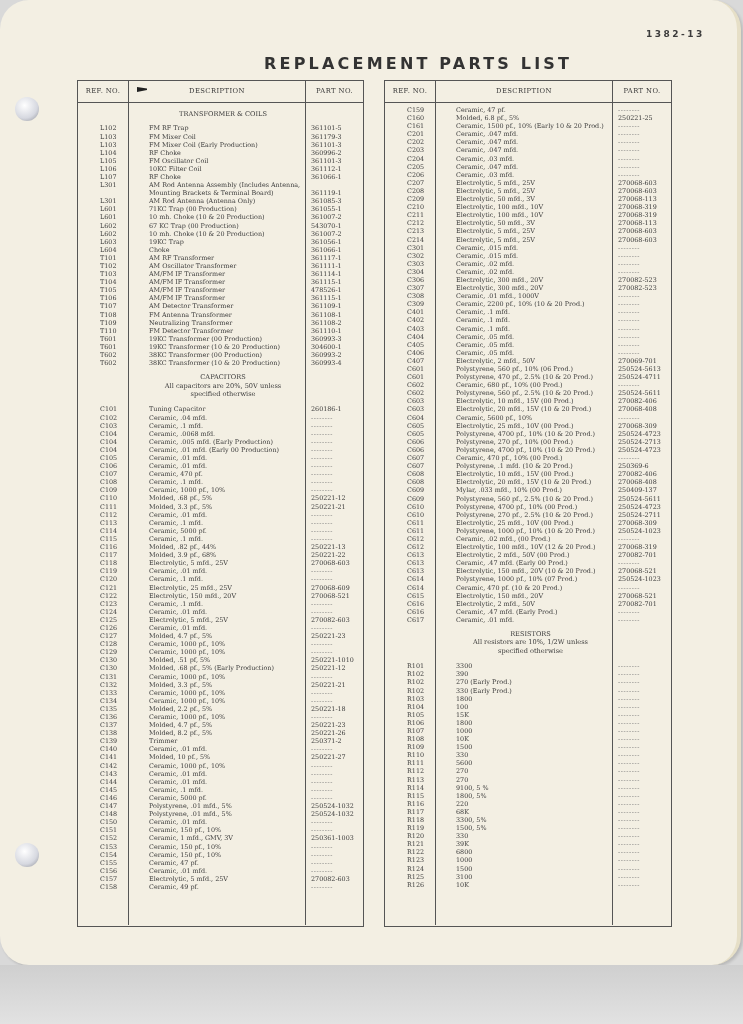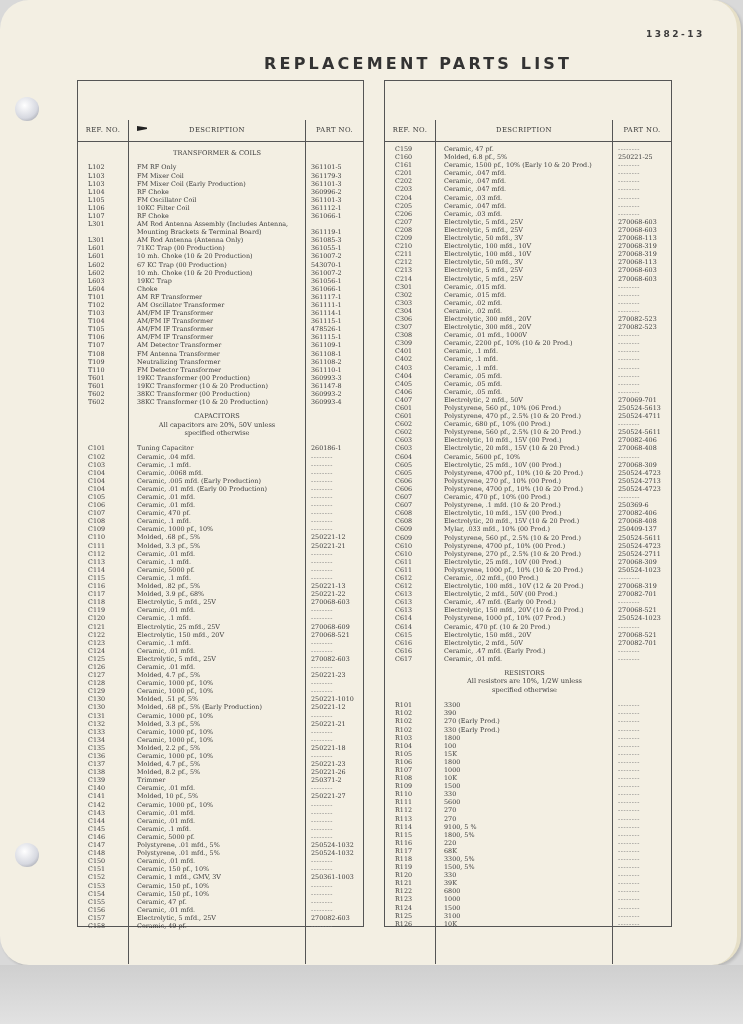--- a/index.html
+++ b/index.html
@@ -35,30 +35,30 @@
     letter-spacing:3.2px; color:#333;
   }
   .table {
     position:absolute; top:80px; border:1.5px solid #555;
     font-size:6.4px; line-height:8.2px;
   }
   .table.left { left:77px; width:285px; height:845px; }
   .table.right { left:384px; width:286px; height:845px; }
   .thead {
     display:flex; height:21px; border-bottom:1.5px solid #555;
-    font-size:6.8px; letter-spacing:0.4px; align-items:center;margin-top:39px;
+    font-size:6.8px; letter-spacing:0.4px; align-items:center;
   }
   .thead > div { height:100%; display:flex; align-items:center; }
   .col-ref { width:50px; justify-content:center; }
   .col-desc { flex:1; justify-content:center; border-left:1.2px solid #555; border-right:1.2px solid #555; position:relative; }
   .col-part { width:57px; justify-content:center; }
   .table.right .col-part { width:58px; }
   .tbody { position:relative; height:calc(100% - 23px); }
   .tbody .vline { position:absolute; top:0; bottom:0; border-left:1.2px solid #555; }
-  .rows { position:absolute; left:0; right:0; top:0; }
+  .rows { position:absolute; left:12px; right:0; top:0; }
   .row { display:flex; height:8.1px; white-space:nowrap; }
   .row .ref { width:50px; padding-left:10px; box-sizing:border-box; }
   .row .desc { flex:1; padding-left:9px; box-sizing:border-box; overflow:hidden; }
   .row .part { width:57px; padding-left:5px; box-sizing:border-box; }
   .table.right .row .part { width:58px; }
   .section-head { text-align:center; padding-left:50px; padding-right:57px; font-size:6.6px; line-height:8.4px; }
   .pointer-mark { position:absolute; left:8px; top:6px; width:10px; height:5px; background:#222; clip-path:polygon(0 0,100% 30%,100% 60%,0 100%); }
   .dash { letter-spacing:0.6px; color:#777; }
 </style>
 </head>
@@ -82,21 +82,21 @@
     </div>
     <div class="tbody">
       <div class="vline" style="left:50px"></div>
       <div class="vline" style="right:57px"></div>
       <div class="rows" id="left-rows">
           <div style="height: 7px;"></div>
           <div class="section-head">TRANSFORMER &amp; COILS</div>
           <div style="height: 6px;"></div>
           <div class="row">
             <span class="ref">L102</span>
-            <span class="desc">FM RF Only</span>
+            <span class="desc">FM RF Trap</span>
             <span class="part">361101-5</span>
           </div>
           <div class="row">
             <span class="ref">L103</span>
             <span class="desc">FM Mixer Coil</span>
             <span class="part">361179-3</span>
           </div>
           <div class="row">
             <span class="ref">L103</span>
             <span class="desc">FM Mixer Coil (Early Production)</span>
@@ -218,21 +218,21 @@
             <span class="part">361110-1</span>
           </div>
           <div class="row">
             <span class="ref">T601</span>
             <span class="desc">19KC Transformer (00 Production)</span>
             <span class="part">360993-3</span>
           </div>
           <div class="row">
             <span class="ref">T601</span>
             <span class="desc">19KC Transformer (10 &amp; 20 Production)</span>
-            <span class="part">361147-8</span>
+            <span class="part">304600-1</span>
           </div>
           <div class="row">
             <span class="ref">T602</span>
             <span class="desc">38KC Transformer (00 Production)</span>
             <span class="part">360993-2</span>
           </div>
           <div class="row">
             <span class="ref">T602</span>
             <span class="desc">38KC Transformer (10 &amp; 20 Production)</span>
             <span class="part">360993-4</span>
@@ -322,21 +322,21 @@
             <span class="desc">Ceramic, 5000 pf.</span>
             <span class="part dash">--------</span>
           </div>
           <div class="row">
             <span class="ref">C115</span>
             <span class="desc">Ceramic, .1 mfd.</span>
             <span class="part dash">--------</span>
           </div>
           <div class="row">
             <span class="ref">C116</span>
-            <span class="desc">Molded, .82 pf., 5%</span>
+            <span class="desc">Molded, .82 pf., 44%</span>
             <span class="part">250221-13</span>
           </div>
           <div class="row">
             <span class="ref">C117</span>
             <span class="desc">Molded, 3.9 pf., 68%</span>
             <span class="part">250221-22</span>
           </div>
           <div class="row">
             <span class="ref">C118</span>
             <span class="desc">Electrolytic, 5 mfd., 25V</span>

